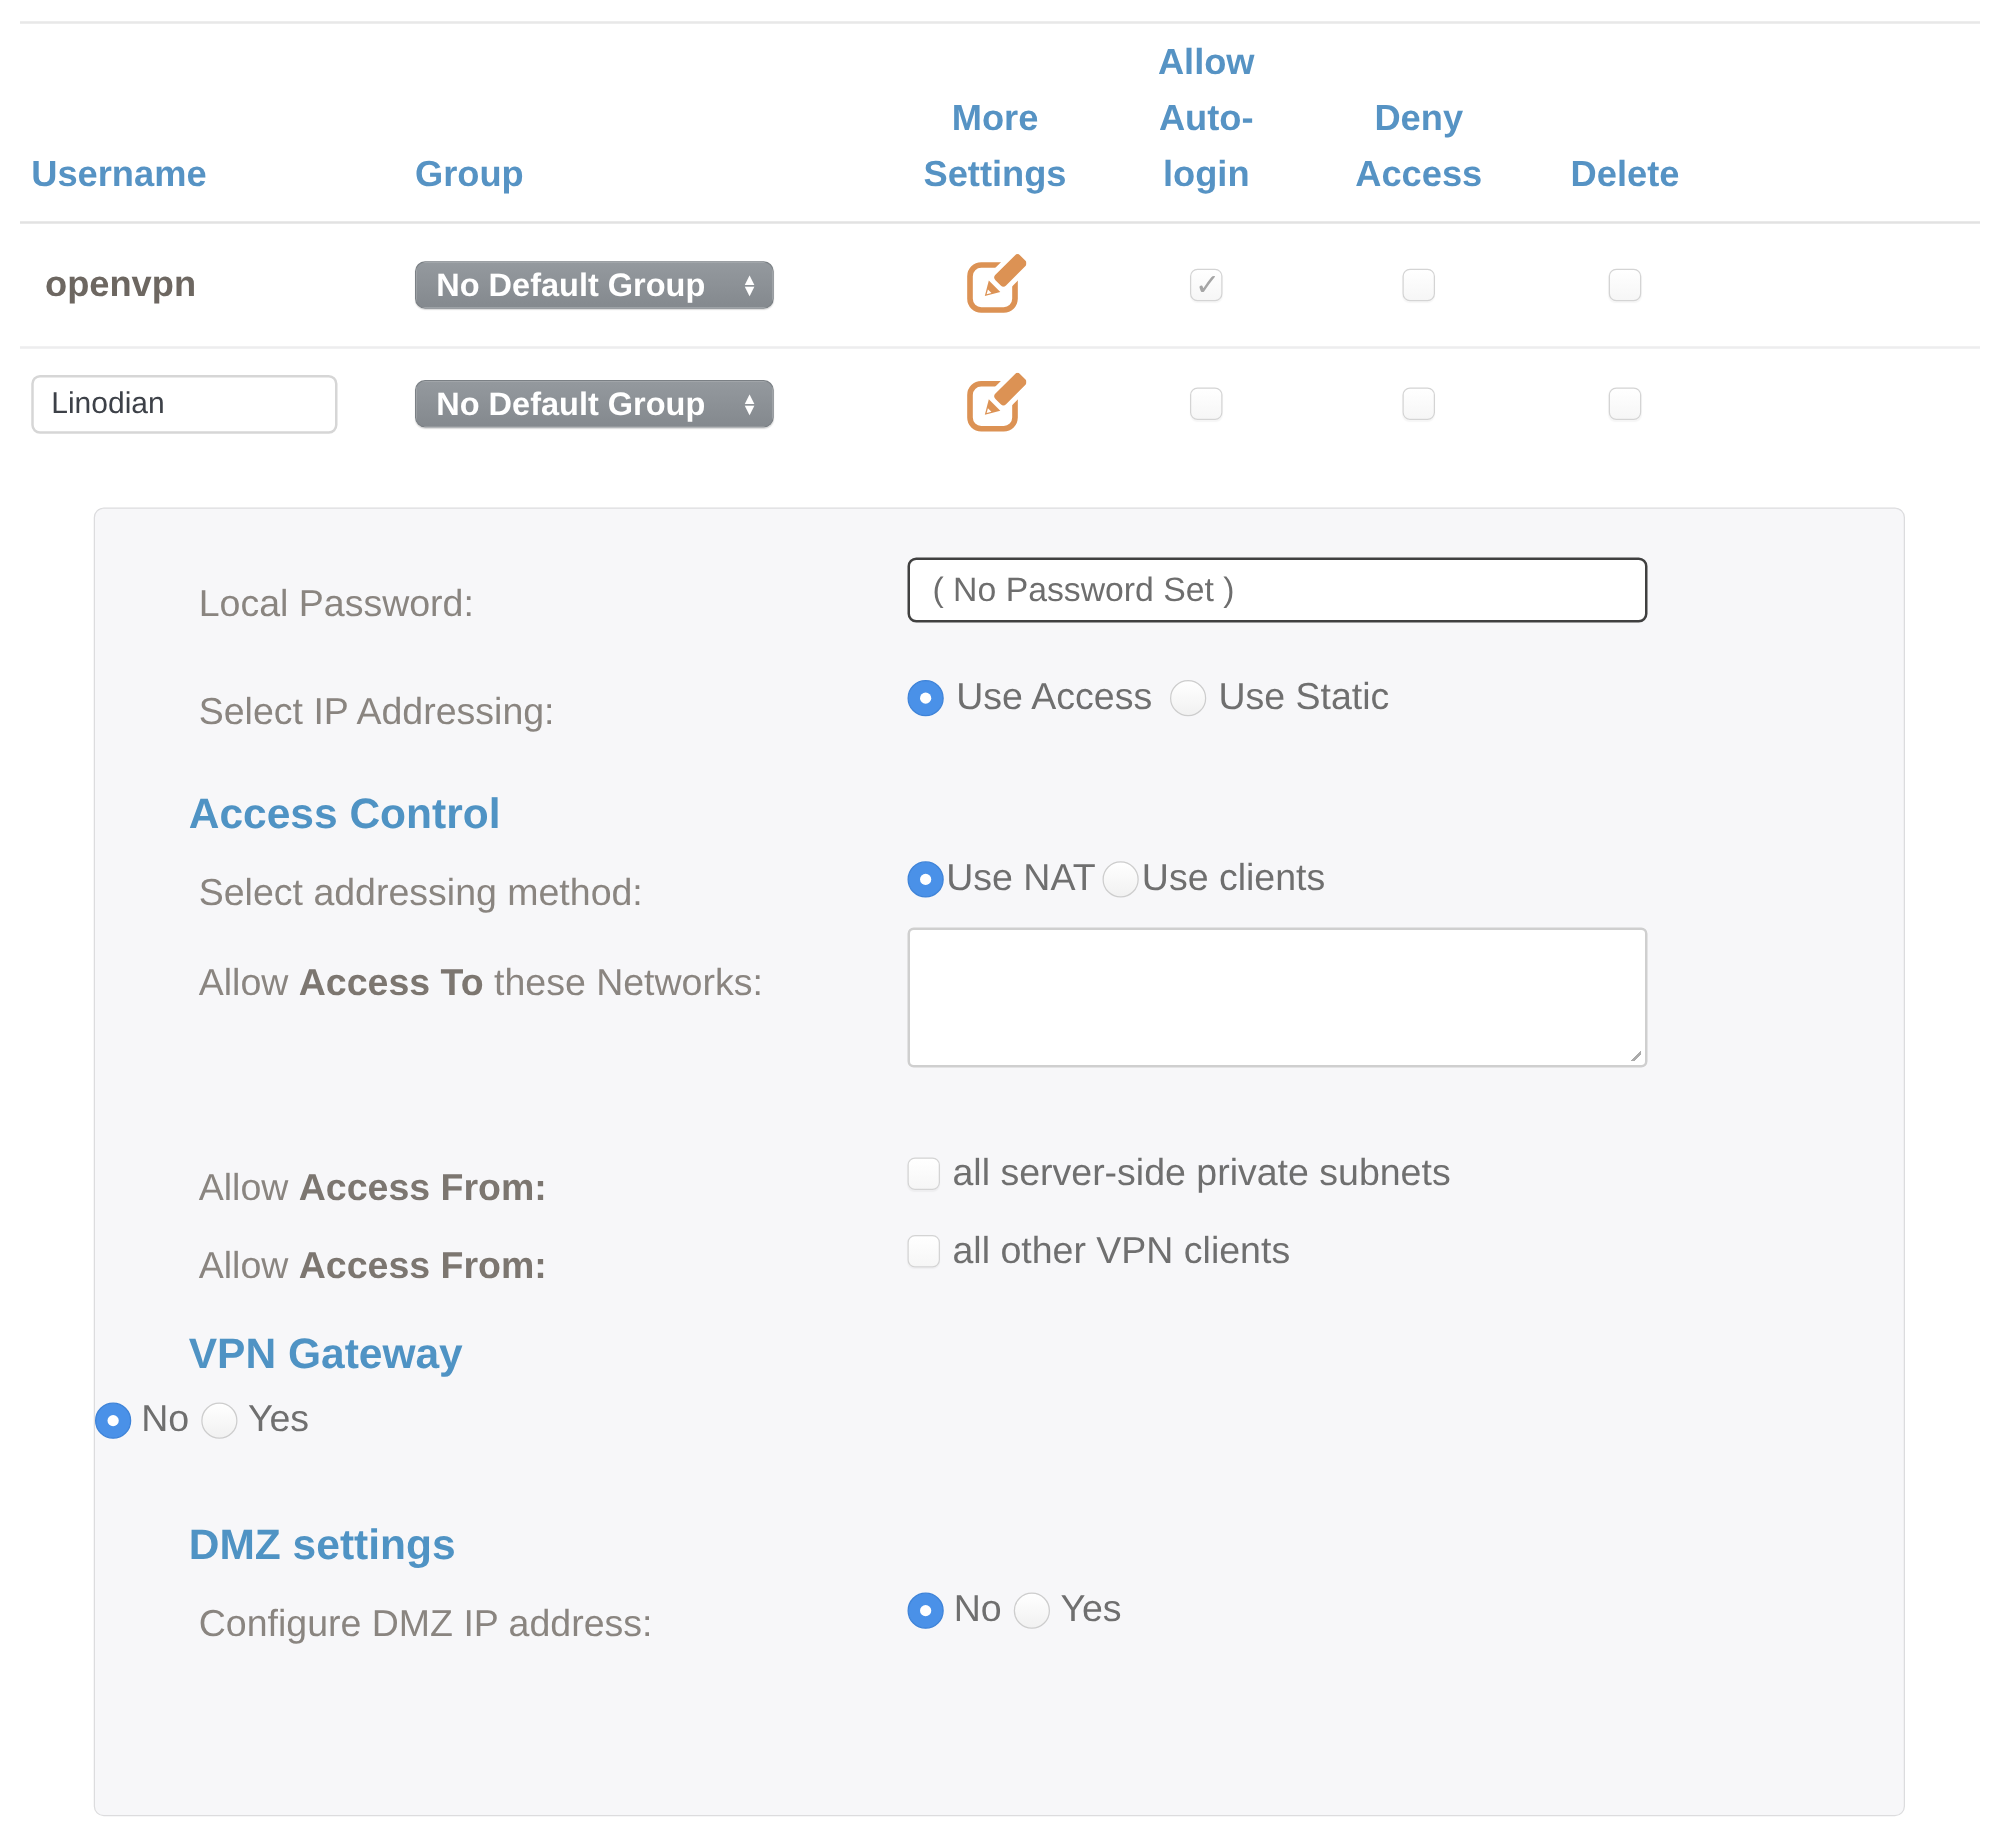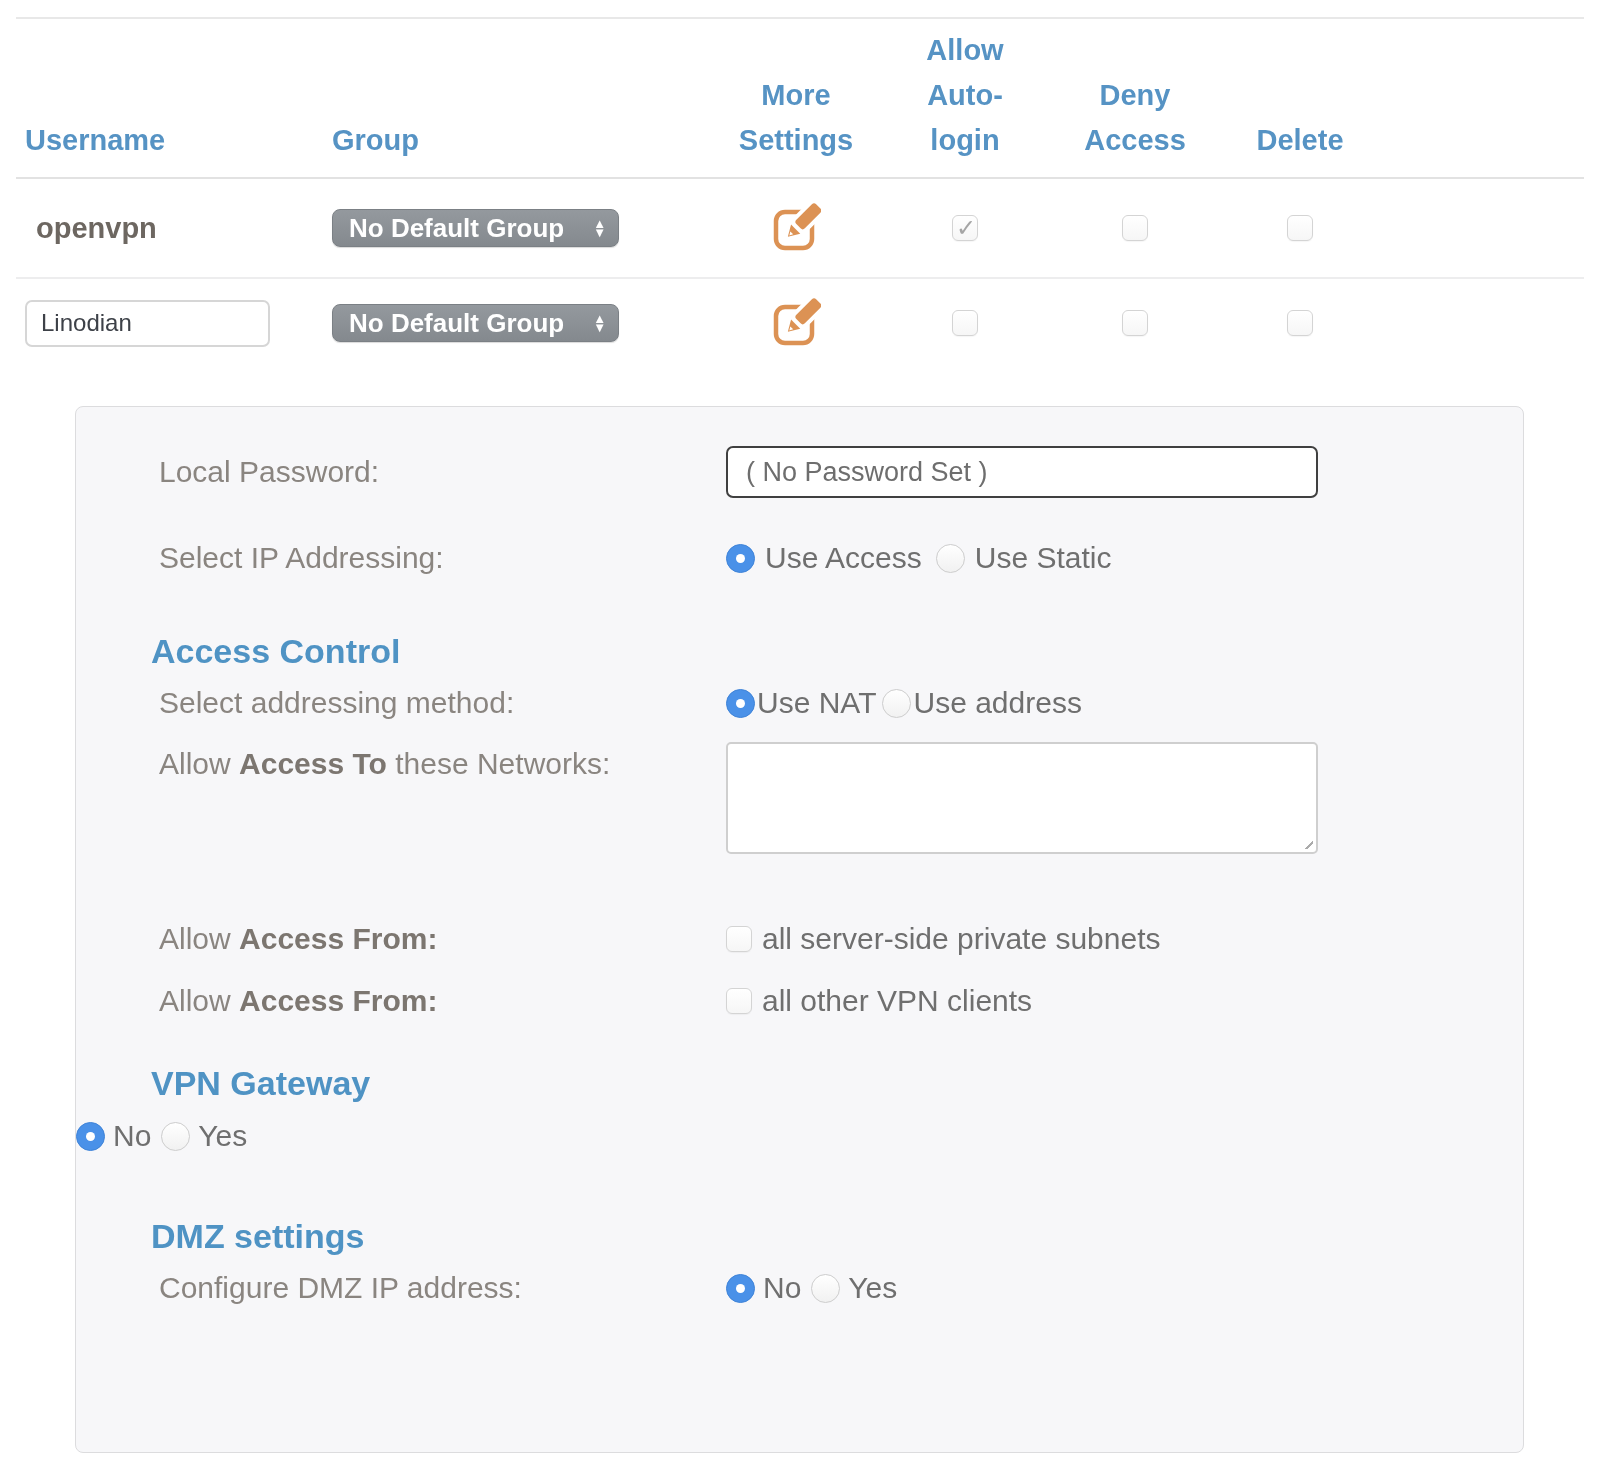--- a/index.html
+++ b/index.html
@@ -44,21 +44,21 @@
   .radio { width:29px; height:29px; border-radius:50%; border:1px solid #cdcdcd;
            background:linear-gradient(#ffffff,#f1f1f1); position:relative; flex:0 0 auto; }
   .radio.checked { background:#4a91e8; border-color:#3e83d8; }
   .radio.checked::after { content:""; position:absolute; left:9px; top:9px; width:9px; height:9px;
            border-radius:50%; background:#fff; }
 
   
   .panel { margin:47px 0 34px 75px; width:1449px; min-height:1047px; background:#f7f7f9;
            border:1px solid #dcdcde; border-radius:8px; padding-top:39px; }
   .prow { display:flex; align-items:center; }
-  .plabel { width:650px; padding-left:83px; font-size:30px; color:#8a8580; line-height:32px; }
+  .plabel { width:650px; padding-left:83px; font-size:30px; color:#8a8580; line-height:32px;margin-top:23px; }
   .plabel b { color:#7c7670; }
   .pcontrol { display:flex; align-items:center; }
   .pheading { margin-left:75px; font-size:34px; font-weight:bold; color:#4f93c4; }
 
   .pwinput { width:592px; height:52px; border:2px solid #404040; border-radius:7px; background:#fff;
              font-family:"Liberation Sans",sans-serif; font-size:27px; color:#555; padding:0 18px; outline:none; }
   .pwinput::placeholder { color:#6e6e6e; opacity:1; }
 
   .rlabel { font-size:30px; color:#6f6f6f; }
   .gap10 { margin-left:10px; } .gap14 { margin-left:14px; } .gap2 { margin-left:2px; }
@@ -197,21 +197,21 @@
   </div>
 
   <div class="pheading h-ac">Access Control</div>
 
   <div class="prow row-method">
     <div class="plabel">Select addressing method:</div>
     <div class="pcontrol">
       <span class="radio checked"></span>
       <span class="rlabel gap2">Use NAT</span>
       <span class="radio gap6"></span>
-      <span class="rlabel gap2">Use address</span>
+      <span class="rlabel gap2">Use clients</span>
     </div>
   </div>
 
   <div class="prow row-accessto">
     <div class="plabel"><span>Allow </span><b>Access To</b><span> these Networks:</span></div>
     <div class="pcontrol">
       <span class="ta-wrap">
         <textarea class="nettext" style=""></textarea>
         <span class="resizer"></span>
       </span>

